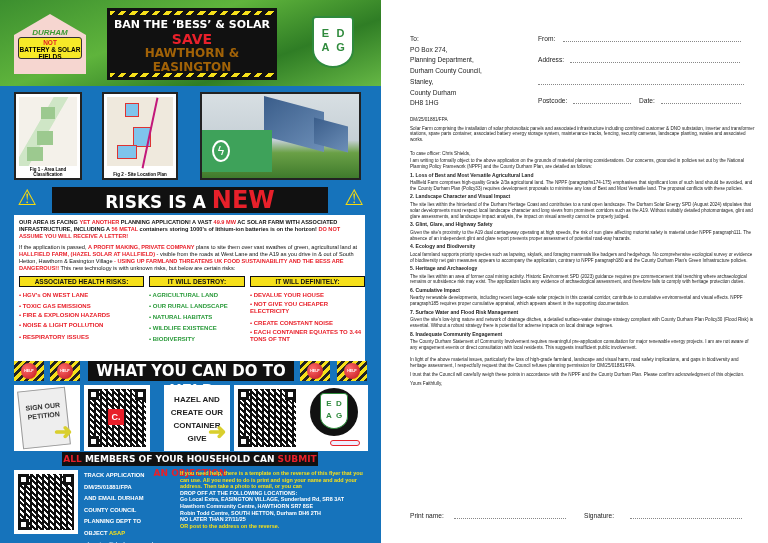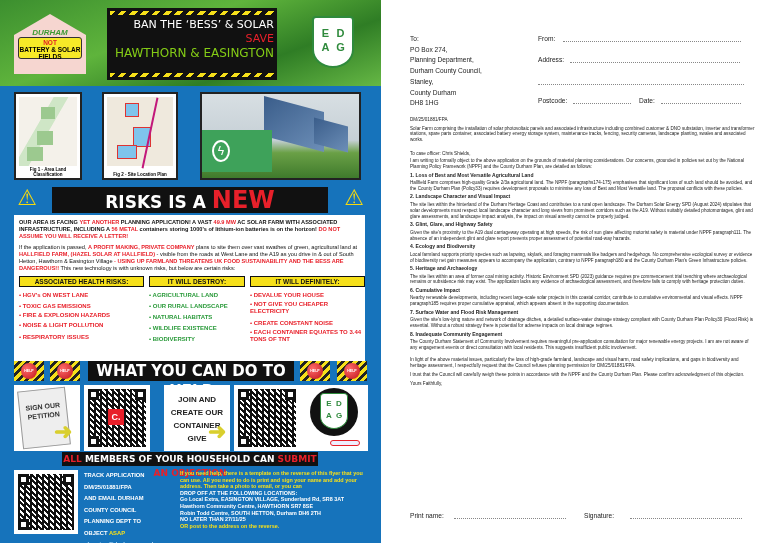--- a/index.html
+++ b/index.html
@@ -7,24 +7,24 @@
 .left{position:absolute;left:0;top:0;width:381px;height:543px;background:#1673bb}
 .right{position:absolute;left:384px;top:0;width:384px;height:543px;background:#fff}
 .hdr{position:absolute;left:0;top:0;width:381px;height:86px;background:linear-gradient(160deg,#3c8f2f 0%,#5fb43c 40%,#2f7d25 70%,#66b845 100%)}
 .gf-logo{position:absolute;left:14px;top:14px;width:72px;height:60px;background:#f6d6d0;clip-path:polygon(50% 0,100% 35%,100% 100%,0 100%,0 35%);}
 .gf-top{position:absolute;left:18px;top:28px;width:64px;font-size:8px;font-weight:bold;color:#3d9b33;text-align:center;font-style:italic}
 .gf-box{position:absolute;left:18px;top:37px;width:64px;height:22px;background:#f7e928;border:1px solid #333;border-radius:3px;text-align:center;line-height:7px;padding-top:1px}
 .gf-box span{display:block;font-size:6.5px;font-weight:bold}
 .gf-not{color:#e21f26}
 .banner{position:absolute;left:107px;top:8px;width:170px;height:72px;background:#111;border:3px solid #111;}
 .stripes{height:4px;background:repeating-linear-gradient(135deg,#f6e01a 0 4px,#111 4px 8px)}
-.banner-txt{text-align:right;font-family:"DejaVu Sans",sans-serif;font-weight:normal;line-height:14px;padding-top:3px}
+.banner-txt{text-align:center;font-family:"DejaVu Sans",sans-serif;font-weight:bold;line-height:14px;padding-top:3px}
 .b1{color:#fff;font-size:11px}
-.b2{color:#e8202a;font-size:11px}
-.b3{color:#84cc16;font-size:12px}
+.b2{color:#e8202a;font-size:14px}
+.b3{color:#a16207;font-size:12px}
 .edag{position:absolute;left:312px;top:16px;width:42px;height:52px;background:#fff;border:2px solid #2f8a3c;border-radius:4px 4px 50% 50%/4px 4px 35% 35%}
 .edag-grid{position:absolute;left:4px;top:8px;width:30px;font-size:11px;font-weight:bold;color:#2f8a3c;display:grid;grid-template-columns:1fr 1fr;text-align:center;line-height:14px}
 .fig{position:absolute;background:#fff;border:2px solid #222}
 .fig1{left:14px;top:92px;width:68px;height:88px}
 .fig2{left:102px;top:92px;width:76px;height:88px}
 .map1{position:absolute;left:3px;top:3px;right:3px;bottom:12px;background:linear-gradient(120deg,#f4f1ea 0%,#f4f1ea 35%,#cfe6c6 36%,#cfe6c6 50%,#f4f1ea 51%)}
 .map2{position:absolute;left:3px;top:3px;right:3px;bottom:12px;background:#efe9dd}
 .blob{position:absolute;background:#7fc4ec;border:1px solid #d33}
 .road{position:absolute;width:2px;background:#c2187a}
 .figcap{position:absolute;left:0;right:0;bottom:1px;font-size:4.5px;font-weight:bold;text-align:center}
@@ -203,21 +203,21 @@
     </div>
     <div class="box" style="left:70px;width:66px">
       <div class="qr" style="left:4px;top:4px;width:58px;height:58px"></div>
       <div class="qr-eye" style="left:4px;top:4px"></div>
       <div class="qr-eye" style="left:51px;top:4px"></div>
       <div class="qr-eye" style="left:4px;top:51px"></div>
       <div style="position:absolute;left:24px;top:24px;width:16px;height:16px;background:#e8202a;color:#fff;font-weight:bold;font-size:9px;text-align:center;line-height:16px">C.</div>
     </div>
     <div class="box" style="left:150px;width:66px">
       <div class="fb-txt">
-        <div>JOIN AND</div>
+        <div>HAZEL AND</div>
         <div>CREATE OUR</div>
         <div>CONTAINER</div>
         <div>GIVE</div>
       </div>
       <div class="arrow" style="left:44px;top:34px">➜</div>
     </div>
     <div class="box" style="left:220px;width:134px">
       <div class="qr" style="left:4px;top:4px;width:58px;height:58px"></div>
       <div class="qr-eye" style="left:4px;top:4px"></div>
       <div class="qr-eye" style="left:51px;top:4px"></div>

